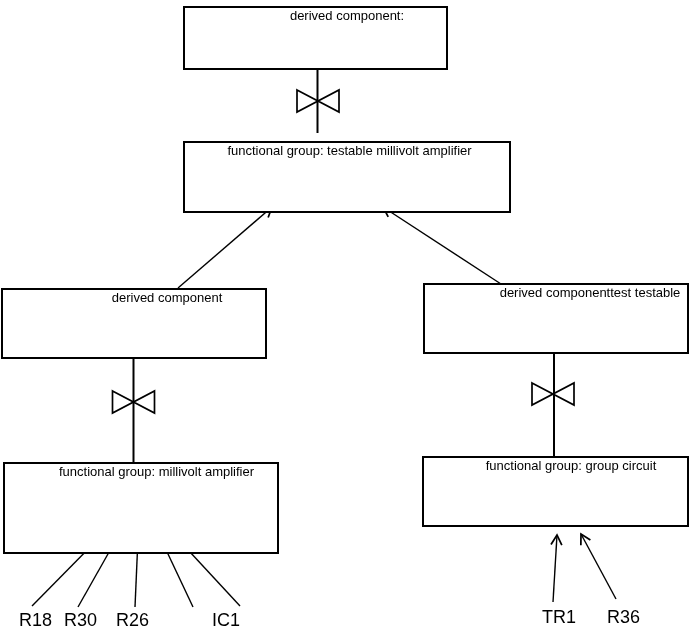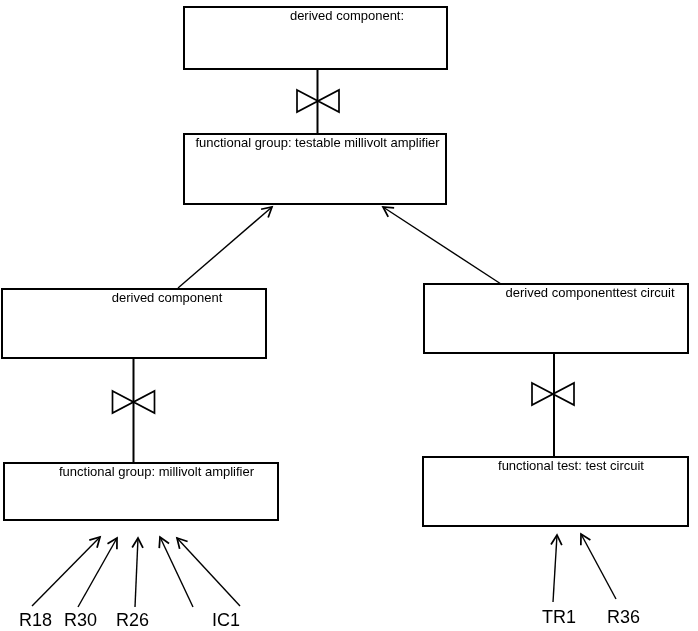--- a/index.html
+++ b/index.html
@@ -59,39 +59,39 @@
     <line class="arrow" x1="240" y1="606" x2="177" y2="538" marker-end="url(#openarrow)"></line>
 
     <line class="arrow" x1="553" y1="602" x2="557" y2="535" marker-end="url(#openarrow)"></line>
     <line class="arrow" x1="616" y1="599" x2="581" y2="534" marker-end="url(#openarrow)"></line>
   </svg>
 
   <div class="node" style="left:183px;top:6px;width:265px;height:64px;padding-left:63px;">
     <div class="nl">derived component:</div>
   </div>
 
-  <div class="node" style="left:183px;top:133px;width:264px;height:72px;padding-left:5px;">
+  <div class="node" style="left:183px;top:141px;width:328px;height:72px;padding-left:5px;">
     <div class="nl">functional group: testable millivolt amplifier</div>
   </div>
 
   <div class="node" style="left:1px;top:288px;width:266px;height:71px;padding-left:66px;">
     <div class="nl">derived component</div>
   </div>
 
   <div class="node" style="left:423px;top:283px;width:266px;height:71px;padding-left:68px;">
     <div class="nl">derived component</div>
-    <div class="nl">test circuit</div>
+    <div class="nl">test testable</div>
   </div>
 
-  <div class="node" style="left:3px;top:462px;width:276px;height:59px;padding-left:31px;">
+  <div class="node" style="left:3px;top:462px;width:276px;height:92px;padding-left:31px;">
     <div class="nl">functional group: millivolt amplifier</div>
   </div>
 
   <div class="node" style="left:422px;top:456px;width:267px;height:71px;padding-left:31px;">
-    <div class="nl">functional test: test circuit</div>
+    <div class="nl">functional group: group circuit</div>
   </div>
 
   <div class="comp" style="left:19px;top:613px;">R18</div>
   <div class="comp" style="left:64px;top:613px;">R30</div>
   <div class="comp" style="left:116px;top:613px;">R26</div>
   <div class="comp" style="left:167px;top:631px;">R22</div>
   <div class="comp" style="left:212px;top:613px;text-align:center;">IC1</div>
   <div class="comp" style="left:542px;top:610px;">TR1</div>
   <div class="comp" style="left:607px;top:610px;">R36</div>
 

